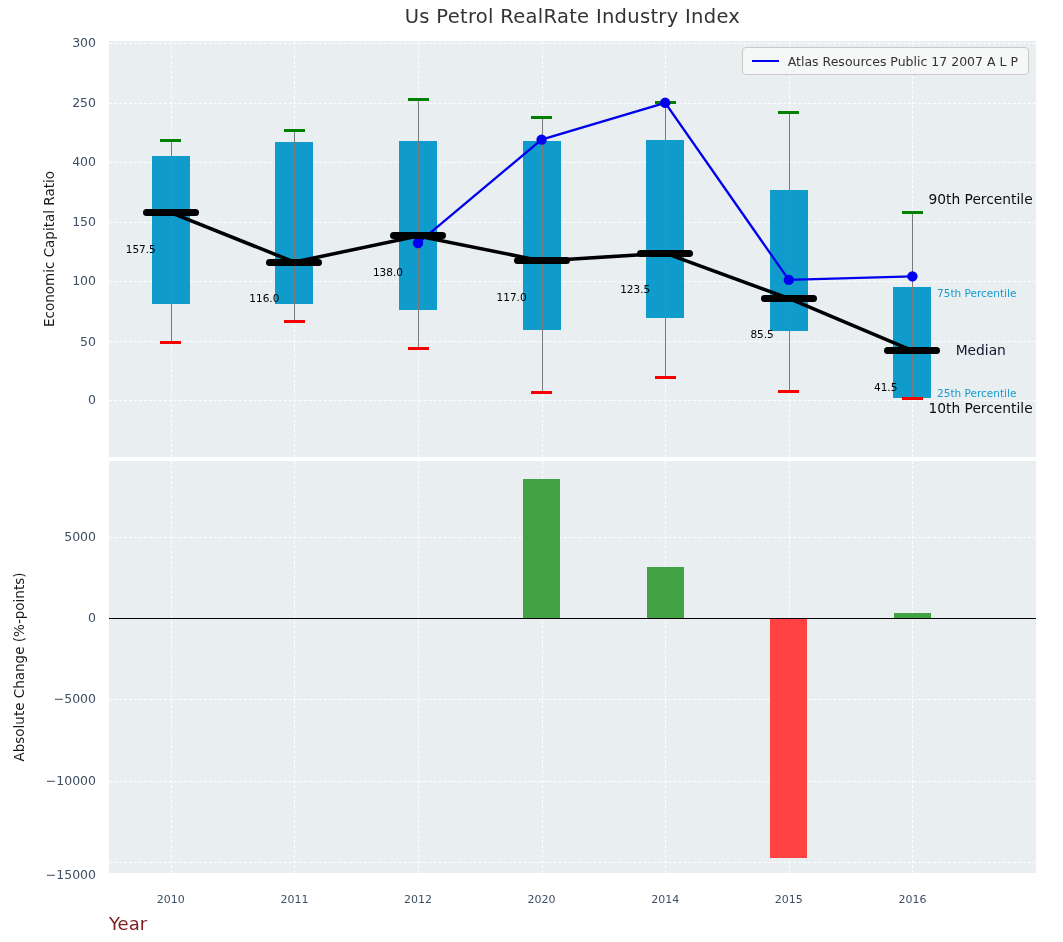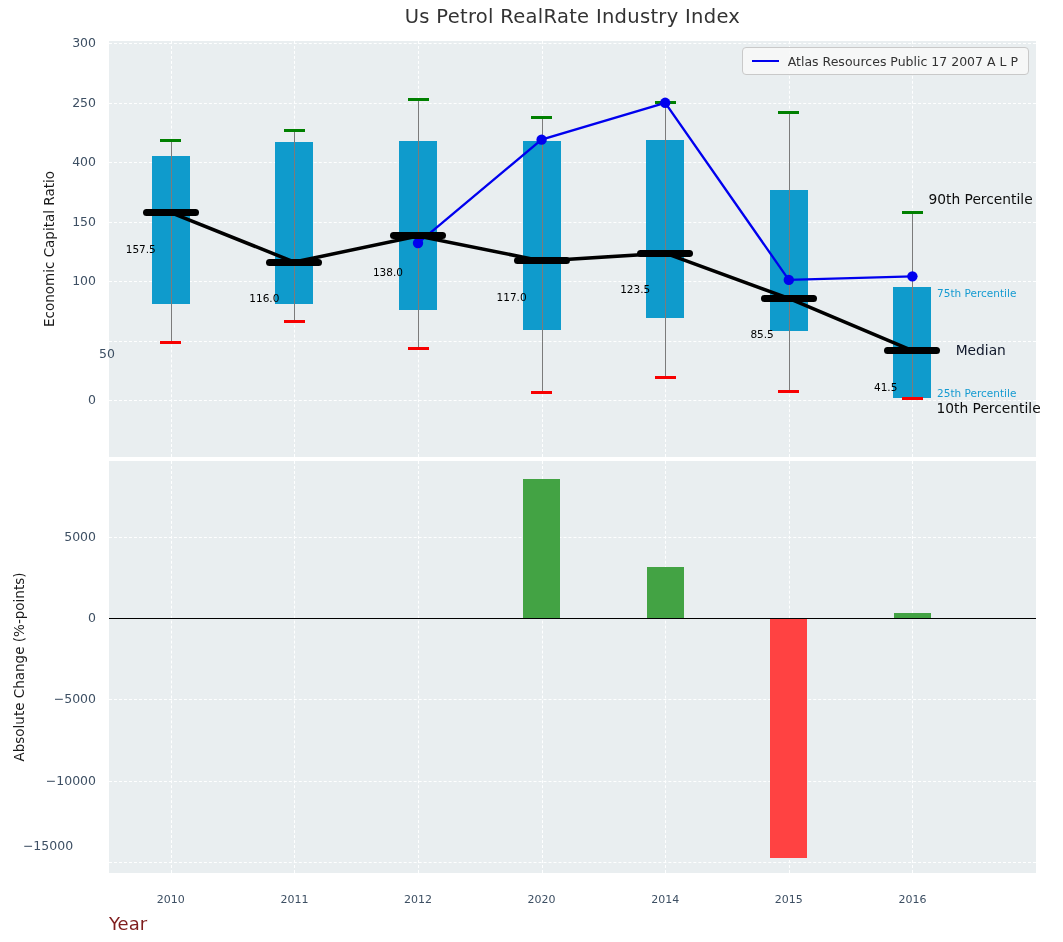--- a/index.html
+++ b/index.html
@@ -108,21 +108,21 @@
       <div class="median-capsule" style="left: 528.2px; top: 208.66px; width: 56px; background: rgb(0, 0, 0);"></div>
       <div class="median-label" style="left: 541.2px; top: 194.16px;">123.5</div>
       <div class="median-capsule" style="left: 651.8px; top: 253.826px; width: 56px; background: rgb(0, 0, 0);"></div>
       <div class="median-label" style="left: 664.8px; top: 239.326px;">85.5</div>
       <div class="median-capsule" style="left: 775.4px; top: 306.123px; width: 56px; background: rgb(0, 0, 0);"></div>
       <div class="median-label" style="left: 788.4px; top: 291.623px;">41.5</div>
       <div class="anno large" style="left: 819.468px; top: 158.08px; color: rgb(13, 13, 13);">90th Percentile</div>
       <div class="anno small" style="left: 828.12px; top: 251.977px; color: rgb(22, 155, 209);">75th Percentile</div>
       <div class="anno large" style="left: 846.66px; top: 309.029px; color: #0f172a;">Median</div>
       <div class="anno small" style="left: 828.12px; top: 351.817px; color: rgb(22, 155, 209);">25th Percentile</div>
-      <div class="anno large" style="left: 819.468px; top: 367.269px; color: rgb(13, 13, 13); margin-left: 8px;">10th Percentile</div>
+      <div class="anno large" style="left: 819.468px; top: 367.269px; color: rgb(13, 13, 13);">10th Percentile</div>
       <div class="legend">
       <span class="legend-line"></span>
       <span class="legend-text">Atlas Resources Public 17 2007 A L P</span>
     </div>
     </div>
 
   <div class="plot" id="plot-bottom">
       <div class="gridh" style="top: 76.2362px;"></div>
       <div class="gridh" style="top: 157.339px;"></div>
       <div class="gridh" style="top: 238.441px;"></div>
@@ -139,31 +139,31 @@
       <div class="bar" style="left: 537.7px; top: 106.244px; height: 51.0945px; width: 37px; background: rgb(67, 163, 68);"></div>
       <div class="bar" style="left: 661.3px; top: 157.339px; height: 240.063px; width: 37px; background: rgb(255, 66, 66);"></div>
       <div class="bar" style="left: 784.9px; top: 152.472px; height: 4.86614px; width: 37px; background: rgb(67, 163, 68);"></div>
       <div class="zero-line" style="top: 157.339px;"></div>
     </div>
 
   <div class="ylabel" id="ylabel-top" style="left:49px; top:249px;">Economic Capital Ratio</div>
   <div class="ylabel" id="ylabel-bottom" style="left:19px; top:667px;">Absolute Change (%-points)</div>
   <div class="xlabel">Year</div>
 <div class="ytick" style="top: 391.949px;">0</div>
-    <div class="ytick" style="top: 346px; padding-left: 19px;">50</div>
+    <div class="ytick" style="top: 334px;">50</div>
     <div class="ytick" style="top: 273.091px;">100</div>
     <div class="ytick" style="top: 213.663px;">150</div>
     <div class="ytick" style="top: 154.234px;">400</div>
     <div class="ytick" style="top: 94.8057px;">250</div>
     <div class="ytick" style="top: 35.3771px;">300</div>
     <div class="ytick" style="top: 529.236px;">5000</div>
     <div class="ytick" style="top: 610.339px;">0</div>
     <div class="ytick" style="top: 691.441px;">−5000</div>
     <div class="ytick" style="top: 772.543px;">−10000</div>
-    <div class="ytick" style="top: 838px; text-align: center;">−15000</div>
+    <div class="ytick" style="top: 867px;">−15000</div>
     <div class="xtick" style="left: 140.8px; top: 893px;">2010</div>
     <div class="xtick" style="left: 264.4px; top: 893px;">2011</div>
     <div class="xtick" style="left: 388px; top: 893px;">2012</div>
     <div class="xtick" style="left: 511.6px; top: 893px;">2020</div>
     <div class="xtick" style="left: 635.2px; top: 893px;">2014</div>
     <div class="xtick" style="left: 758.8px; top: 893px;">2015</div>
     <div class="xtick" style="left: 882.4px; top: 893px;">2016</div>
   </div>
 
 </body></html>

